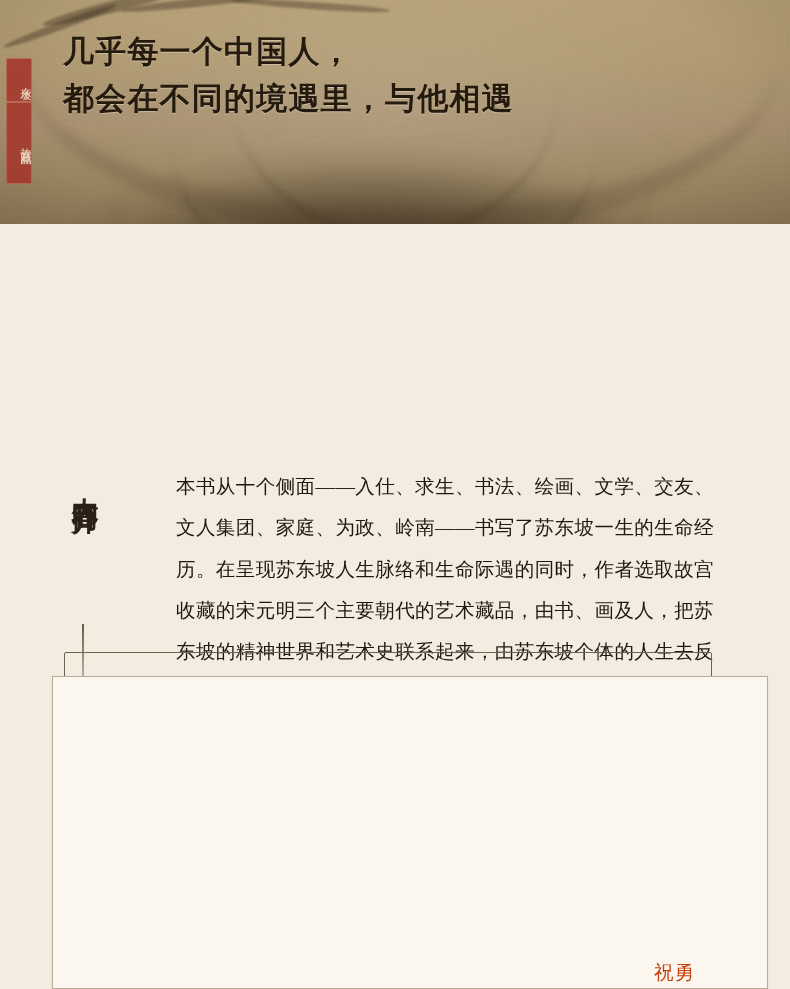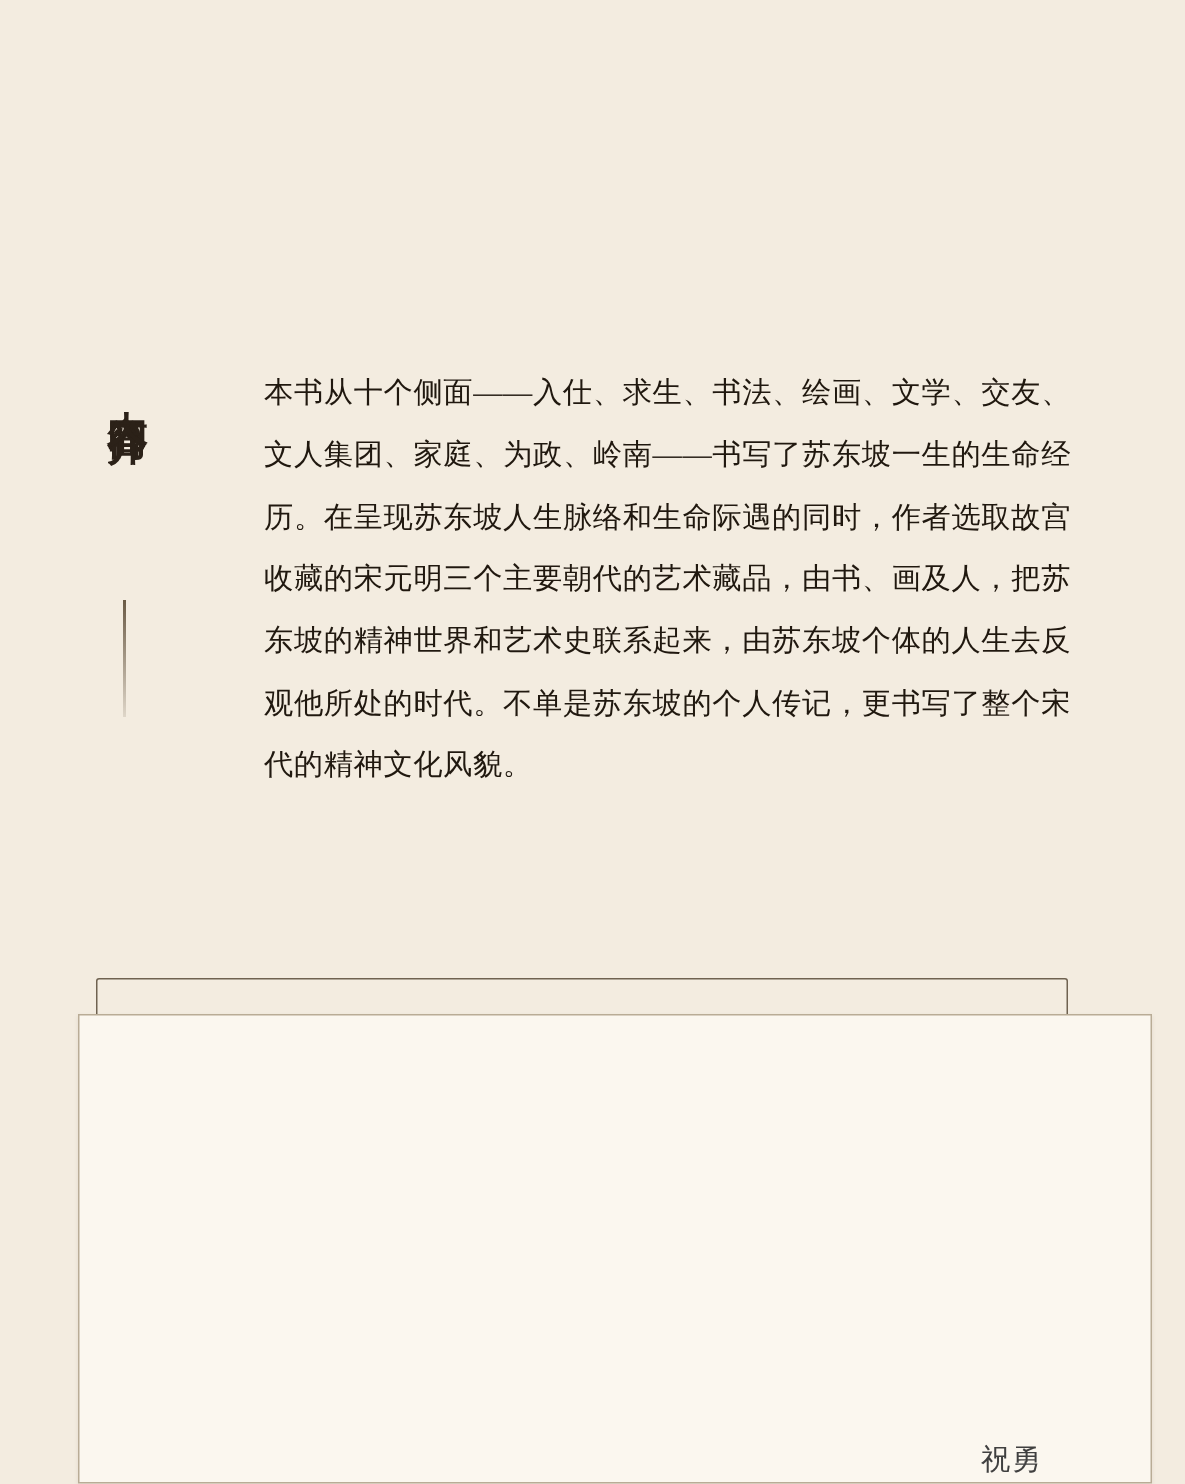--- a/index.html
+++ b/index.html
@@ -182,30 +182,52 @@
     font-size: 19.5px;
     line-height: 2.12;
     text-align: justify;
     text-justify: inter-ideograph;
     letter-spacing: .4px;
   }
   .card-attrib {
     position: absolute;
     right: 72px;
     top: 282px;
-    color: #404040;
+    color: #c2410c;
     font-size: 19.5px;
     letter-spacing: 1px;
   }
 </style>
 </head>
 <body>
 
 <div class="page">
 
+  <div class="hero">
+    <div class="hero-bg"></div>
+    <div class="stroke s5"></div>
+    <div class="stroke s1"></div>
+    <div class="stroke s2"></div>
+    <div class="stroke s3"></div>
+    <div class="stroke s4"></div>
+    <div class="leaf l1"></div>
+    <div class="leaf l2"></div>
+    <div class="leaf l3"></div>
+    <div class="leaf l4"></div>
+    <div class="hero-texture"></div>
+    <div class="hero-vignette"></div>
+
+    <div class="seal seal-a">东坡</div>
+    <div class="seal seal-b">故宫藏品</div>
+
+    <div class="hero-title">
+      <span class="line">几乎每一个中国人，</span>
+      <span class="line">都会在不同的境遇里，与他相遇</span>
+    </div>
+  </div>
 
   <div class="intro">
     <div class="intro-label">内容简介</div>
     <div class="intro-rule"></div>
     <div class="intro-body">本书从十个侧面——入仕、求生、书法、绘画、文学、交友、文人集团、家庭、为政、岭南——书写了苏东坡一生的生命经历。在呈现苏东坡人生脉络和生命际遇的同时，作者选取故宫收藏的宋元明三个主要朝代的艺术藏品，由书、画及人，把苏东坡的精神世界和艺术史联系起来，由苏东坡个体的人生去反观他所处的时代。不单是苏东坡的个人传记，更书写了整个宋代的精神文化风貌。</div>
   </div>
 
   <div class="card-shadow"></div>
   <div class="card">
     <div class="card-attrib">祝勇</div>

